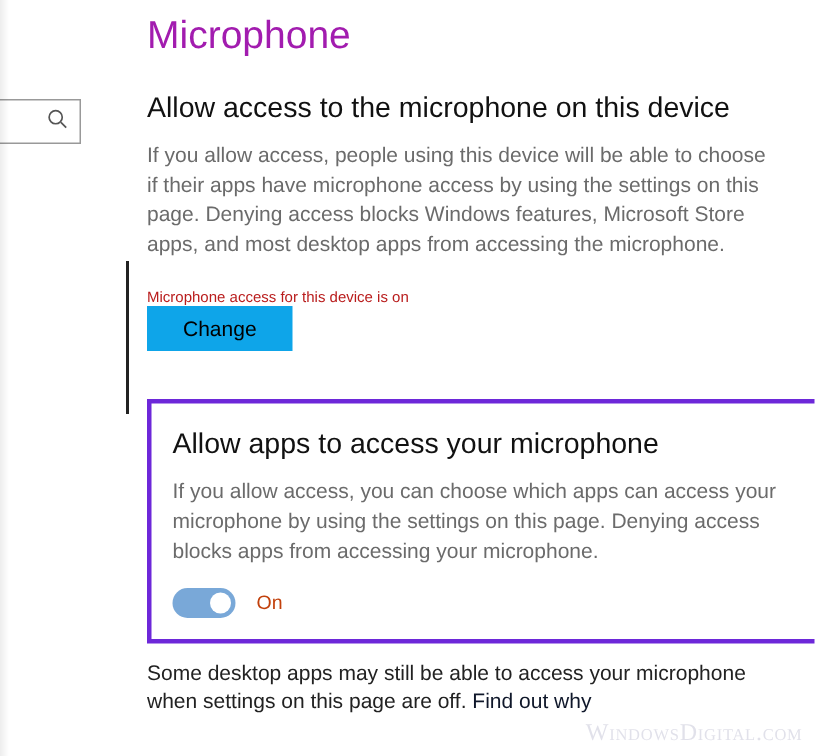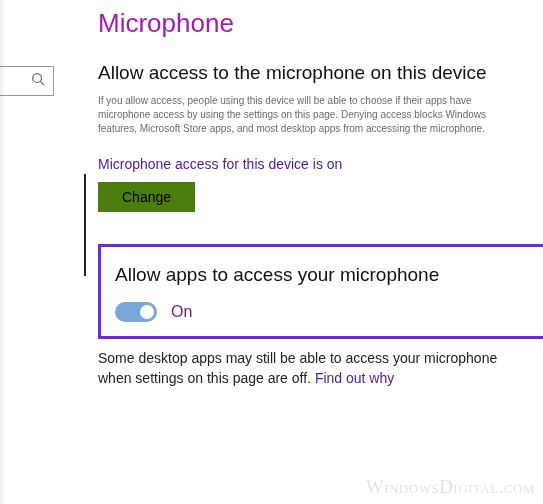--- a/index.html
+++ b/index.html
@@ -48,34 +48,33 @@
     margin-bottom: 22px;
   }
   h2.section-heading {
     font-size: 19px;
     font-weight: 400;
     color: #111;
     margin-bottom: 8px;
     line-height: 1.3;
   }
   p.body {
-    font-size: 10px;
+    font-size: 14px;
     color: #6b6b6b;
     line-height: 1.42;
     max-width: 420px;
   }
   .status-line {
-    font-size: 14px;
-    color: #4c1d95;
+    font-size: 10px;
+    color: #b91c1c;
     margin-top: 20px;
-    margin-bottom: 10px;
   }
   .change-btn {
     display: inline-block;
-    background: #4d7c0f;
+    background: #0ea5e9;
     border: none;
     font-size: 14px;
     font-family: inherit;
     color: #000;
     padding: 7px 24px;
     cursor: pointer;
   }
   .vline {
     position: absolute;
     left: 84px;
@@ -104,41 +103,41 @@
     cursor: pointer;
   }
   .toggle .knob {
     position: absolute;
     right: 3px; top: 3px;
     width: 14px; height: 14px;
     border-radius: 50%;
     background: #fff;
   }
   .toggle-label {
-    font-size: 16px;
-    color: #701a75;
+    font-size: 13px;
+    color: #c2410c;
   }
   .footer-note {
     font-size: 14px;
     color: #222;
     line-height: 1.42;
     margin-top: 10px;
     max-width: 430px;
   }
   .footer-note a {
-    color: #4c1d95;
+    color: #0f172a;
     text-decoration: none;
     cursor: pointer;
     margin-top: 12px;
   }
   .watermark {
     position: absolute;
     right: 8px;
     bottom: 6px;
-    font-size: 19px;
+    font-size: 16px;
     letter-spacing: 0.5px;
     color: rgba(120,120,160,0.22);
     font-family: Georgia, serif;
     font-variant: small-caps;
     pointer-events: none;
   }
 </style>
 </head>
 <body>
 
@@ -161,20 +160,21 @@
   <h1 class="page-title">Microphone</h1>
 
   <h2 class="section-heading">Allow access to the microphone on this device</h2>
   <p class="body">If you allow access, people using this device will be able to choose if their apps have microphone access by using the settings on this page. Denying access blocks Windows features, Microsoft Store apps, and most desktop apps from accessing the microphone.</p>
 
   <div class="status-line">Microphone access for this device is on</div>
   <button class="change-btn">Change</button>
 
   <div class="highlight-box">
     <h2 class="section-heading">Allow apps to access your microphone</h2>
+    <p class="body">If you allow access, you can choose which apps can access your microphone by using the settings on this page. Denying access blocks apps from accessing your microphone.</p>
     <div class="toggle-row">
       <div class="toggle">
         <div class="knob"></div>
       </div>
       <span class="toggle-label">On</span>
     </div>
   </div>
 
   <p class="footer-note">
     <span>Some desktop apps may still be able to access your microphone when settings on this page are off. </span><a>Find out why</a>

